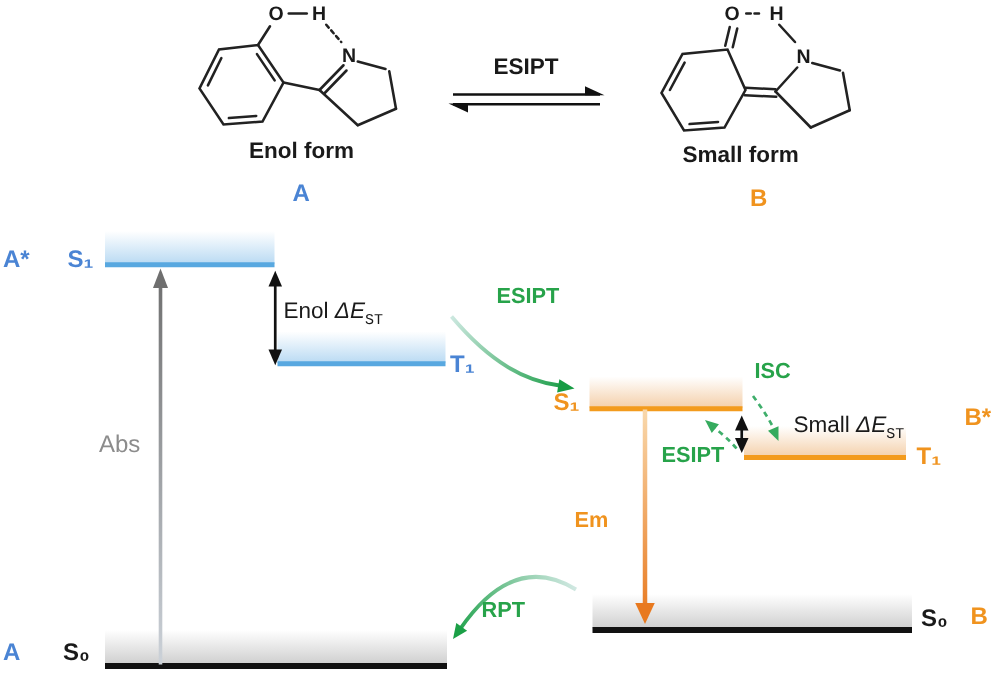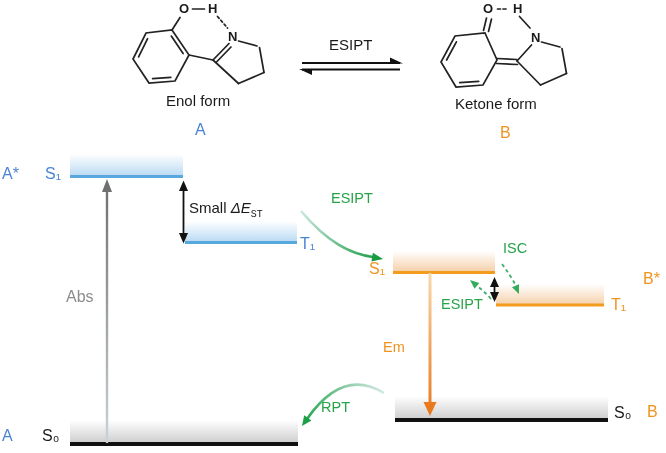--- a/index.html
+++ b/index.html
@@ -6,21 +6,21 @@
     --blue:#4a84d4; --blueLine:#58a8e0; --orange:#f0931e; --orangeLine:#f39b1d;
     --green:#27a34a; --gray:#8c8c8c; --ink:#1a1a1a;
   }
   html,body{margin:0;padding:0;background:#fff;}
   #canvas{
     position:relative;width:666px;height:453px;background:#fff;overflow:hidden;
     font-family:"Liberation Sans","DejaVu Sans",sans-serif;color:var(--ink);
   }
   #art{position:absolute;left:0;top:0;z-index:0;}
   .lbl{position:absolute;z-index:2;white-space:nowrap;line-height:1;}
-  .b{font-weight:normal;}
+  .b{font-weight:bold;}
   .blue{color:var(--blue);}
   .orange{color:var(--orange);}
   .green{color:var(--green);}
   .gray{color:var(--gray);}
   .f16{font-size:16px;}
   .f15{font-size:15px;}
   .f14{font-size:14.5px;}
   .atom{font-size:13px;font-weight:bold;color:#1a1a1a;}
   .gap-label{font-size:15px;color:var(--ink);}
   .gap-label .sym{font-style:italic;}
@@ -173,36 +173,37 @@
   <span class="lbl atom" style="left:179px;top:2px">O</span>
   <span class="lbl atom" style="left:208px;top:2px">H</span>
   <span class="lbl atom" style="left:228px;top:30px">N</span>
   <span class="lbl atom" style="left:483px;top:2px">O</span>
   <span class="lbl atom" style="left:513px;top:2px">H</span>
   <span class="lbl atom" style="left:531px;top:31px">N</span>
 
   <span class="lbl b f15" style="left:329px;top:37px">ESIPT</span>
   <span class="lbl b f15" style="left:166px;top:93px">Enol form</span>
   <span class="lbl b f16 blue" style="left:195px;top:122px">A</span>
-  <span class="lbl b f15" style="left:455px;top:96px">Ketone form</span>
+  <span class="lbl b f15" style="left:455px;top:96px">Small form</span>
   <span class="lbl b f16 orange" style="left:500px;top:125px">B</span>
 
   <span class="lbl b f16 blue" style="left:2px;top:166px">A*</span>
   <span class="lbl b f16 blue" style="left:45px;top:166px">S₁</span>
   <span class="lbl b f16 blue" style="left:300px;top:236px">T₁</span>
   <span class="lbl f16 gray" style="left:66px;top:289px">Abs</span>
   <span class="lbl b f16" style="left:42px;top:428px">S₀</span>
   <span class="lbl b f16 blue" style="left:2px;top:428px">A</span>
-  <span class="lbl gap-label" style="left:189px;top:200px"><span>Small </span><span class="sym">ΔE</span><sub>ST</sub></span>
+  <span class="lbl gap-label" style="left:189px;top:200px"><span>Enol </span><span class="sym">ΔE</span><sub>ST</sub></span>
 
   <span class="lbl b f14 green" style="left:331px;top:191px">ESIPT</span>
   <span class="lbl b f14 green" style="left:503px;top:241px">ISC</span>
   <span class="lbl b f14 green" style="left:441px;top:297px">ESIPT</span>
   <span class="lbl b f14 green" style="left:321px;top:400px">RPT</span>
   <span class="lbl b f14 orange" style="left:383px;top:340px">Em</span>
 
   <span class="lbl b f16 orange" style="left:369px;top:261px">S₁</span>
   <span class="lbl b f16 orange" style="left:611px;top:297px">T₁</span>
   <span class="lbl b f16 orange" style="left:643px;top:271px">B*</span>
   <span class="lbl b f16" style="left:614px;top:405px">S₀</span>
   <span class="lbl b f16 orange" style="left:647px;top:404px">B</span>
+  <span class="lbl gap-label" style="left:529px;top:276px"><span>Small </span><span class="sym">ΔE</span><sub>ST</sub></span>
 
 </div>
 
 </body></html>

